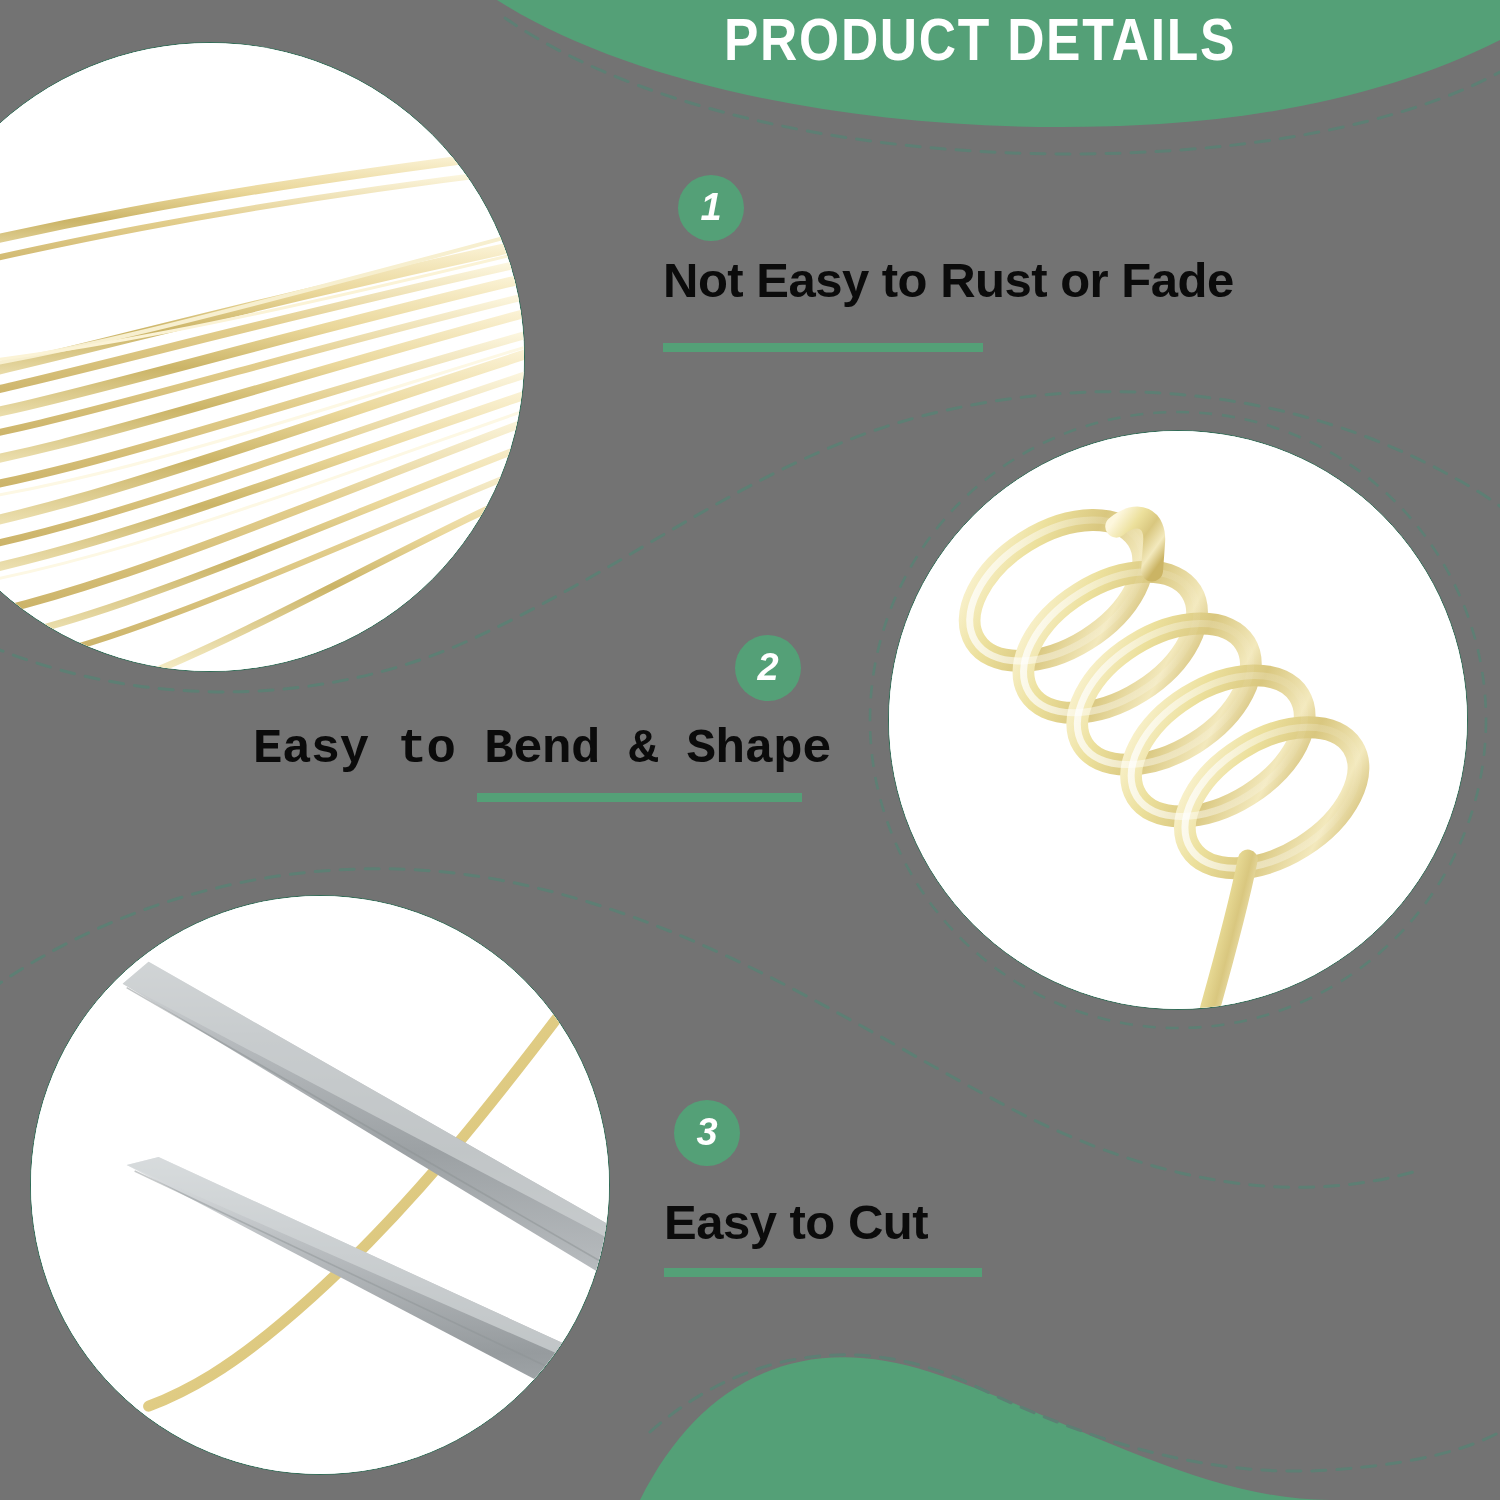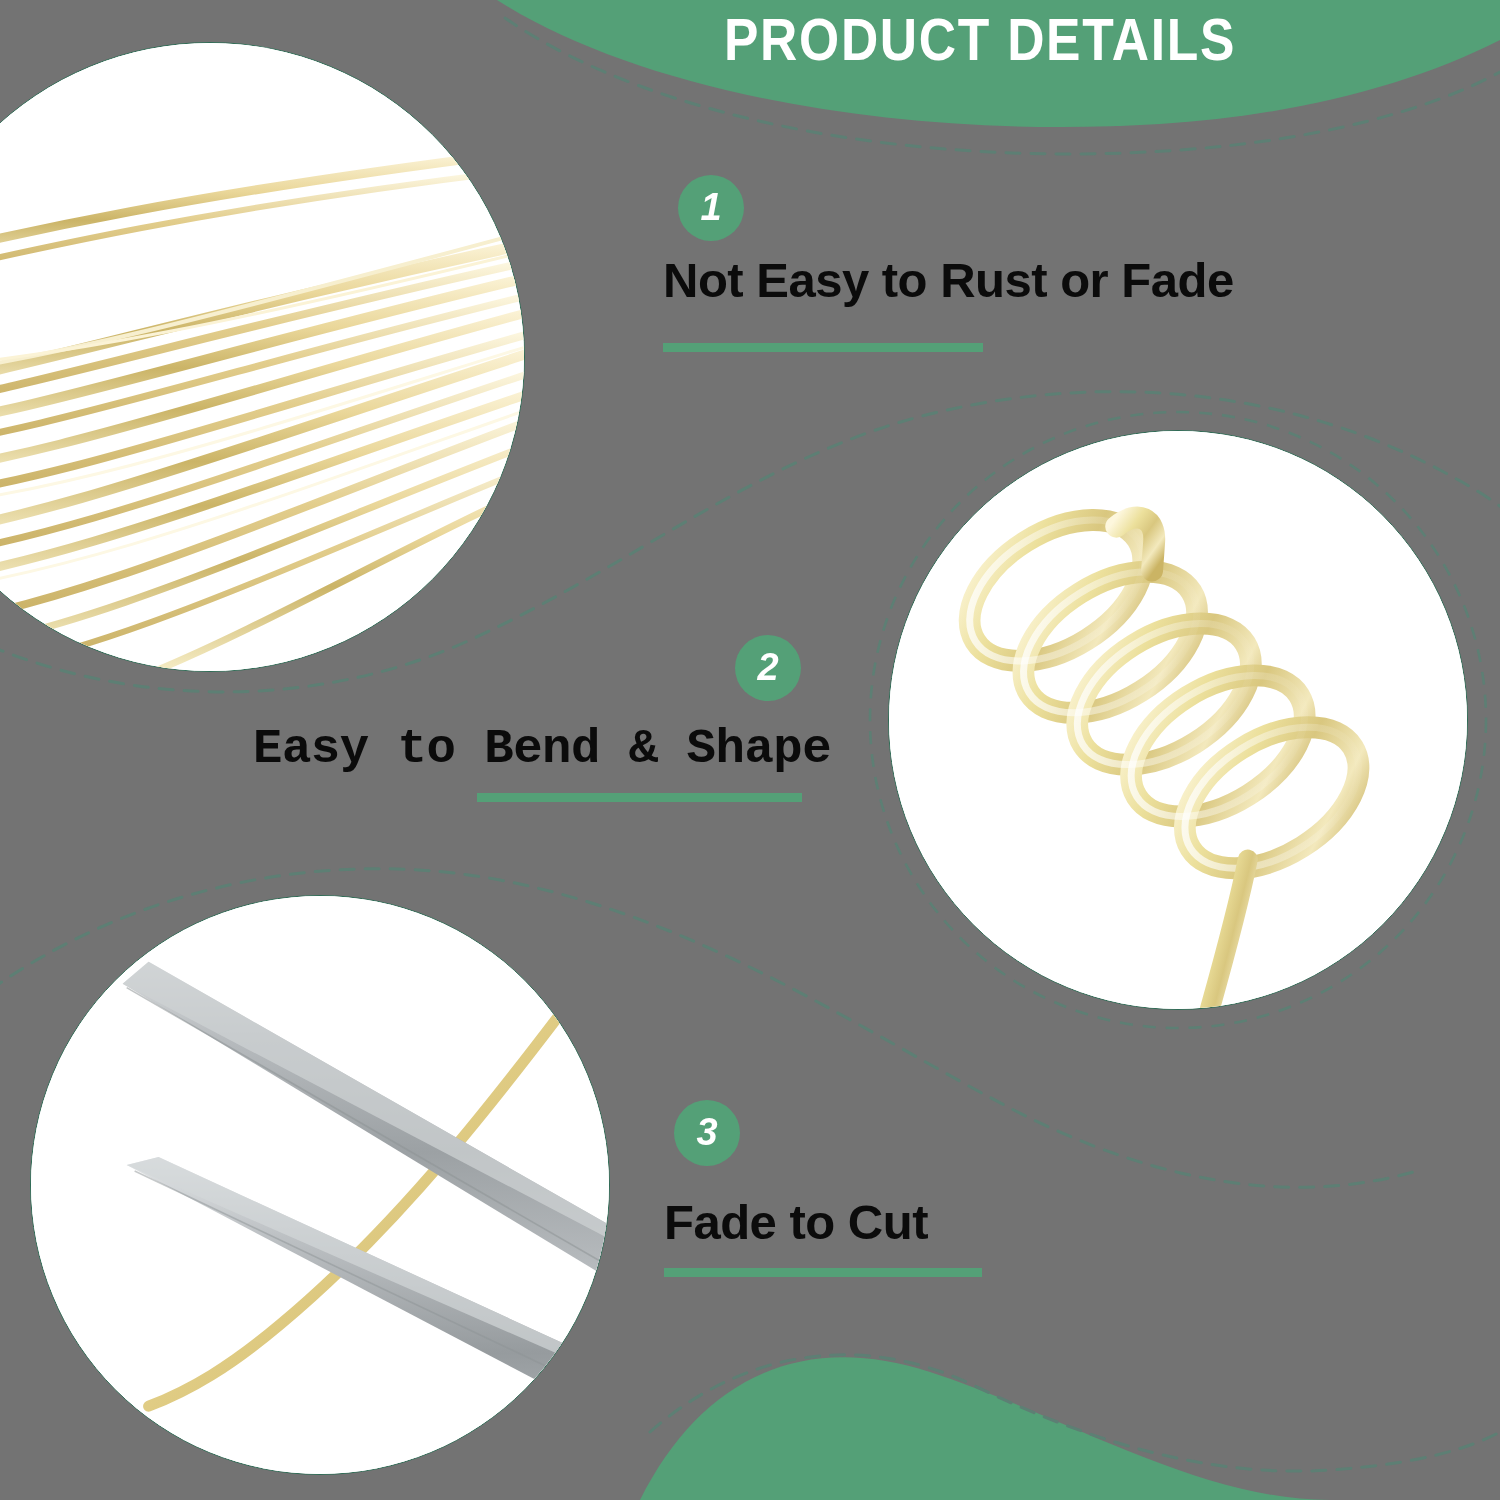--- a/index.html
+++ b/index.html
@@ -248,18 +248,18 @@
         <span>2</span>
       </div>
       <div class="feat-title" style="left:253px; top:725px;font-family:Liberation Mono, monospace;">Easy to Bend &amp; Shape</div>
       <div class="underline" style="left:477px; top:793px; width:325px;"></div>
     </div>
 
     <div class="feature">
       <div class="badge" style="left:674px; top:1100px;">
         <span>3</span>
       </div>
-      <div class="feat-title" style="left:664px; top:1198px;">Fade to Cut</div>
+      <div class="feat-title" style="left:664px; top:1198px;">Easy to Cut</div>
       <div class="underline" style="left:664px; top:1268px; width:318px;"></div>
     </div>
 
   </div>
 </div>
 
 </body></html>

